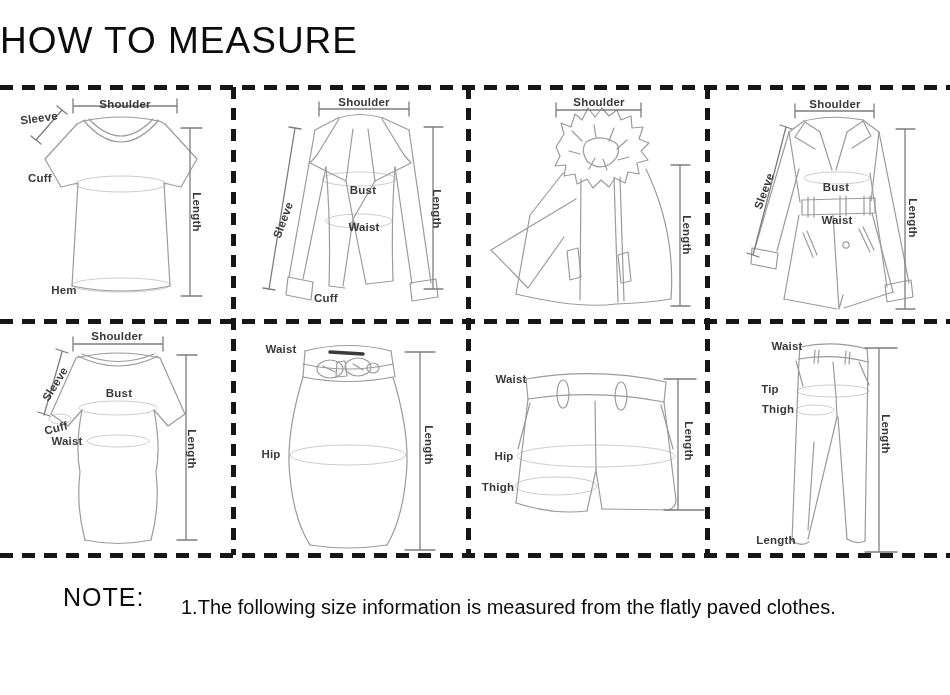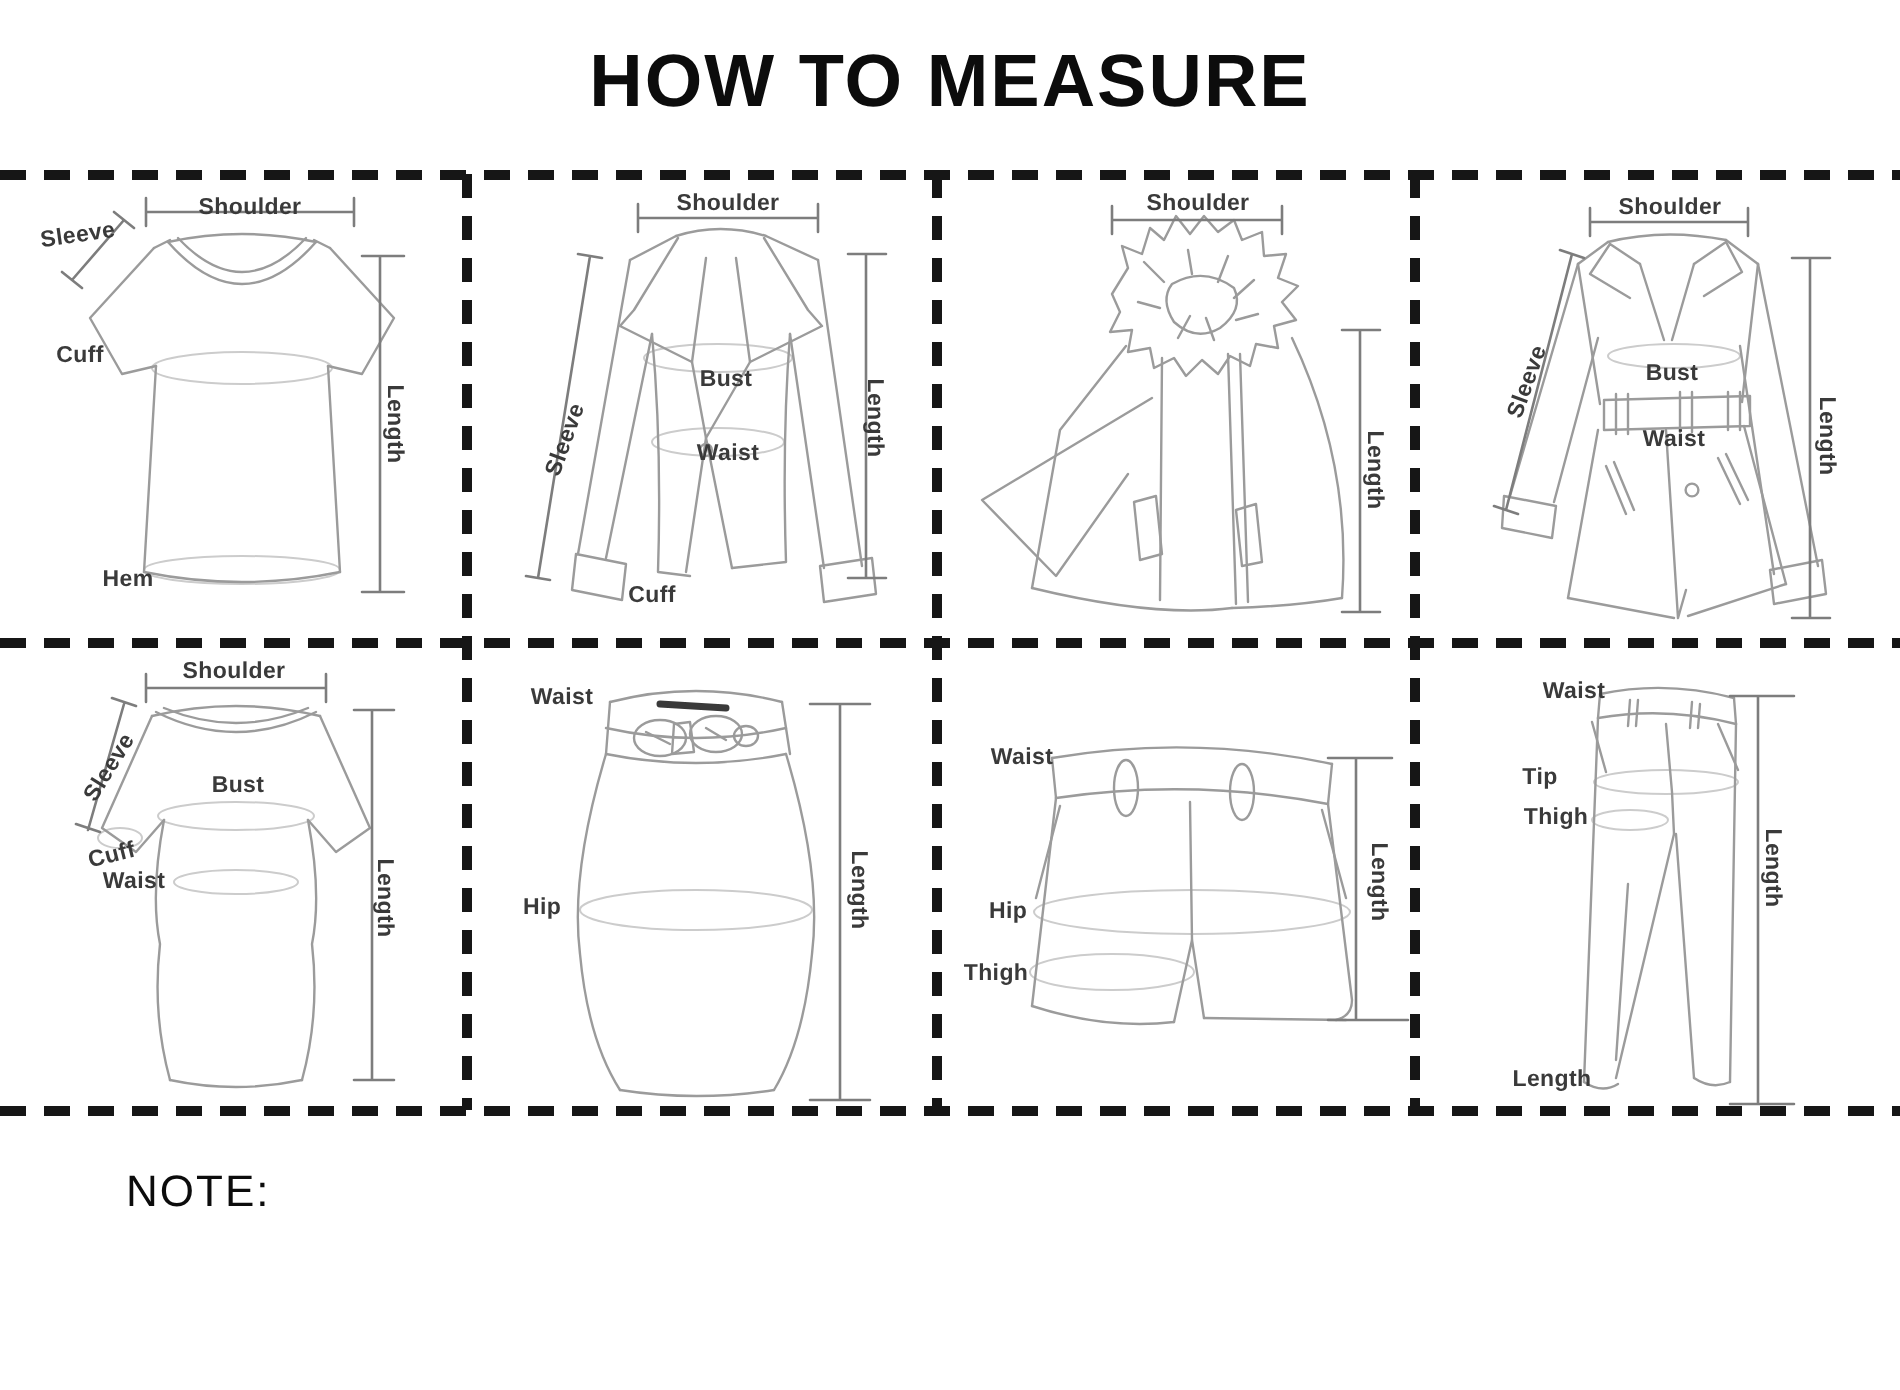--- a/index.html
+++ b/index.html
@@ -1,33 +1,33 @@
 <!DOCTYPE html>
 <html><head>
 <meta charset="utf-8">
 <style>
   html,body{margin:0;padding:0;background:#fff;}
   #stage{position:relative;width:950px;height:695px;background:#ffffff;overflow:hidden;
          font-family:"Liberation Sans",sans-serif;}
-  .title{position:absolute;left:0;top:20px;width:950px;text-align:center;
-         font-size:37px;font-weight:bold;color:#0c0c0c;letter-spacing:1px;}
+  .title{position:absolute;left:0;top:20px;width:950px;
+         font-size:37px;font-weight:normal;color:#0c0c0c;letter-spacing:1px;}
   .hdash{position:absolute;height:5px;width:950px;left:0;
          background:repeating-linear-gradient(90deg,#161616 0 13px,transparent 13px 22px);}
   .vdash{position:absolute;width:5px;top:87px;height:468px;
          background:repeating-linear-gradient(180deg,#161616 0 12px,transparent 12px 21px);}
   .panel{position:absolute;}
   .panel svg{position:absolute;left:0;top:0;}
   .g{stroke:#9b9b9b;fill:none;stroke-width:1.2;stroke-linecap:round;stroke-linejoin:round;}
   .f{stroke:#cccccc;fill:none;stroke-width:1;}
   .m{stroke:#7d7d7d;fill:none;stroke-width:1.3;stroke-linecap:round;}
   .d{stroke:#3a3a3a;fill:none;stroke-width:3.5;stroke-linecap:round;}
   .lbl{position:absolute;width:80px;height:14px;line-height:14px;text-align:center;
        font-size:11.5px;font-weight:600;color:#3a3a3a;white-space:nowrap;letter-spacing:.2px;}
   .note{position:absolute;left:0;top:0;width:950px;height:695px;pointer-events:none;}
-  .note-heading{position:absolute;left:63px;top:583px;font-size:22px;font-weight:400;
+  .note-heading{position:absolute;left:63px;top:583px;font-size:25px;font-weight:400;
        color:#0c0c0c;letter-spacing:1px;}
   .note-line{position:absolute;left:181px;font-size:20px;color:#0c0c0c;white-space:nowrap;}
   .note-line.l1{top:596px;}
   .note-line.l2{top:631px;left:185px;}
 </style>
 </head>
 <body>
 
 <div id="stage">
 
@@ -280,15 +280,16 @@
     </svg>
     <span class="lbl" style="left:40px;top:17px">Waist</span>
     <span class="lbl" style="left:23px;top:60px">Tip</span>
     <span class="lbl" style="left:31px;top:80px">Thigh</span>
     <span class="lbl" style="left:29px;top:211px">Length</span>
     <span class="lbl" style="left:139px;top:105px;transform:rotate(90deg)">Length</span>
   </div>
 
   <div class="note">
     <div class="note-heading">NOTE:</div>
+    <div class="note-line l1">1.The following size information is measured from the flatly paved clothes.</div>
   </div>
 
 </div>
 
 </body></html>

